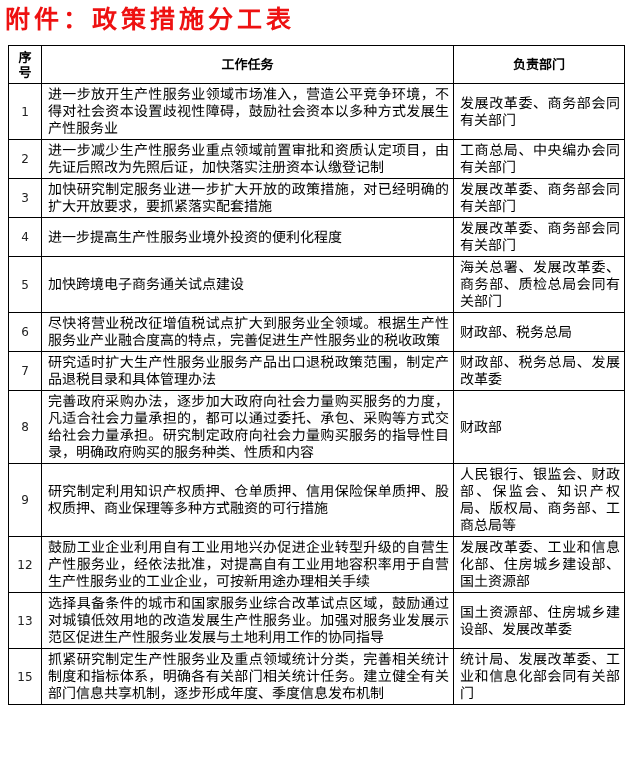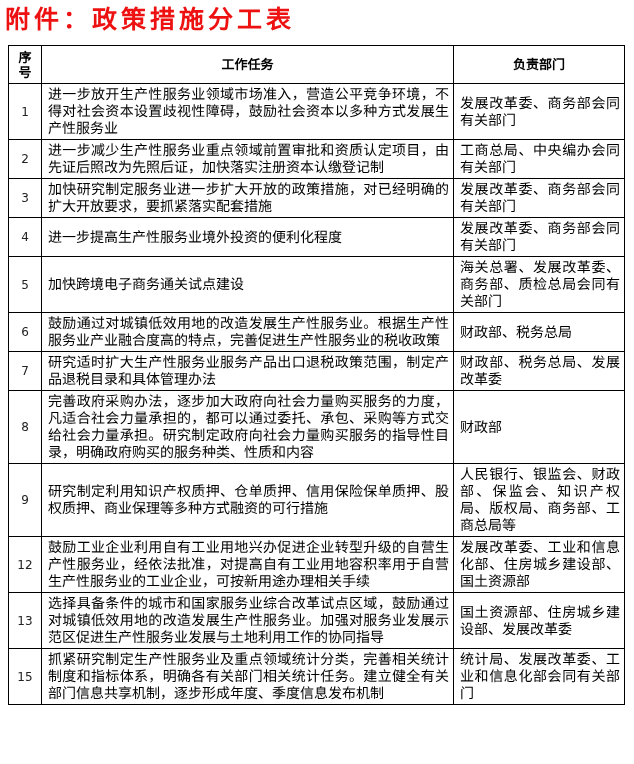--- a/index.html
+++ b/index.html
@@ -143,21 +143,21 @@
             <td class="c-task">进一步提高生产性服务业境外投资的便利化程度</td>
             <td class="c-dept">发展改革委、商务部会同有关部门</td>
           </tr>
           <tr>
             <td class="c-seq">5</td>
             <td class="c-task">加快跨境电子商务通关试点建设</td>
             <td class="c-dept">海关总署、发展改革委、商务部、质检总局会同有关部门</td>
           </tr>
           <tr>
             <td class="c-seq">6</td>
-            <td class="c-task">鼓励通过对城镇低效用地的改造发展生产性服务业。根据生产性服务业产业融合度高的特点，完善促进生产性服务业的税收政策</td>
+            <td class="c-task">尽快将营业税改征增值税试点扩大到服务业全领域。根据生产性服务业产业融合度高的特点，完善促进生产性服务业的税收政策</td>
             <td class="c-dept">财政部、税务总局</td>
           </tr>
           <tr>
             <td class="c-seq">7</td>
             <td class="c-task">研究适时扩大生产性服务业服务产品出口退税政策范围，制定产品退税目录和具体管理办法</td>
             <td class="c-dept">财政部、税务总局、发展改革委</td>
           </tr>
           <tr>
             <td class="c-seq">8</td>
             <td class="c-task">完善政府采购办法，逐步加大政府向社会力量购买服务的力度，凡适合社会力量承担的，都可以通过委托、承包、采购等方式交给社会力量承担。研究制定政府向社会力量购买服务的指导性目录，明确政府购买的服务种类、性质和内容</td>

